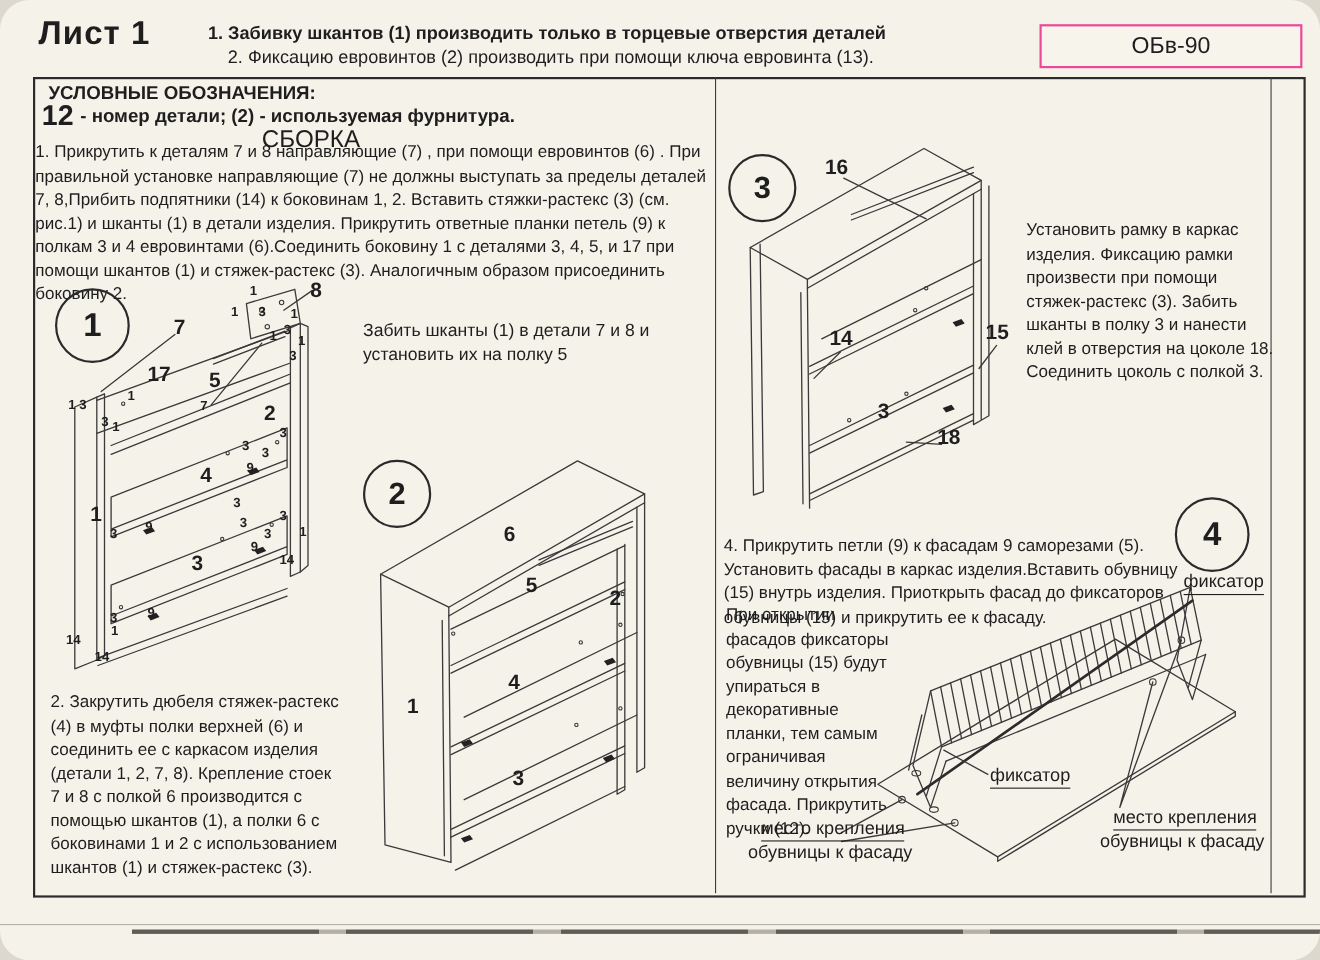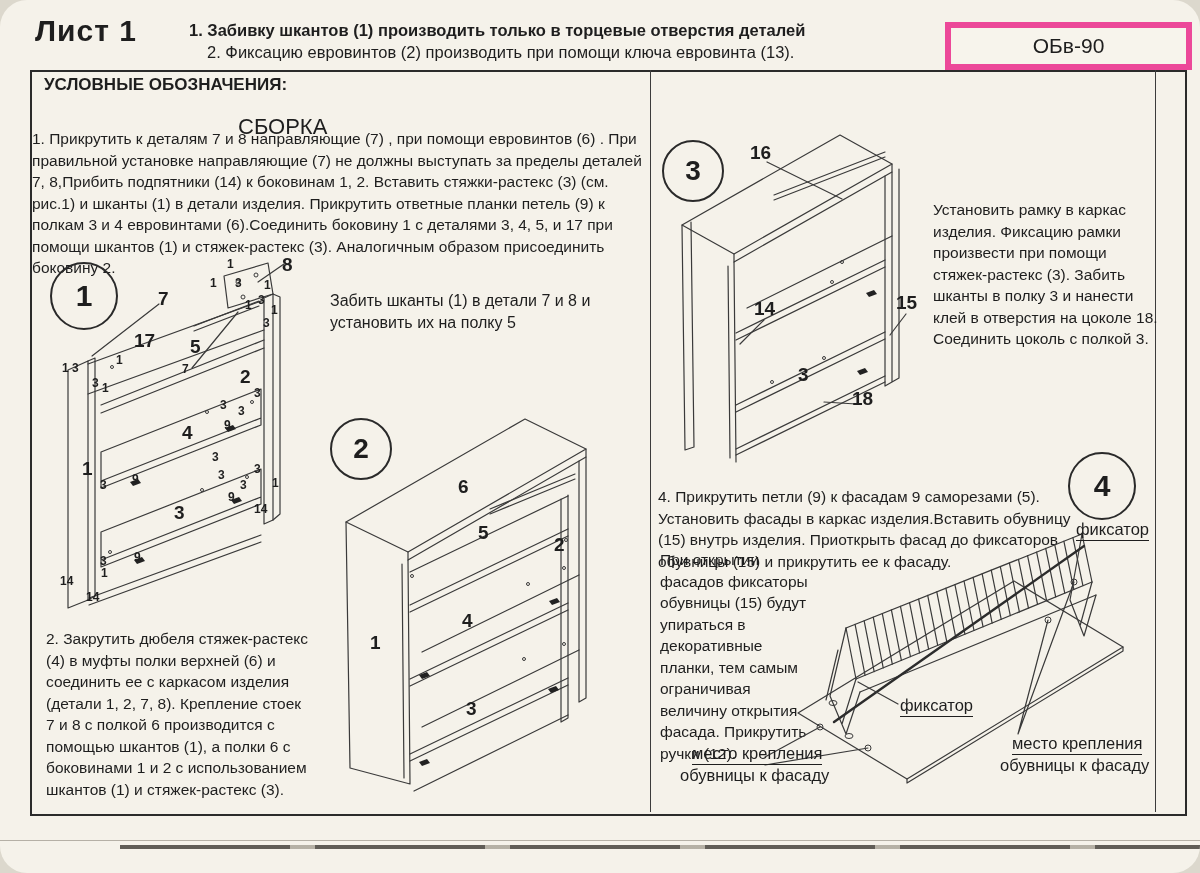--- a/index.html
+++ b/index.html
@@ -6,21 +6,21 @@
   .page{
     position:relative;width:1200px;height:873px;background:#f5f2ea;
     font-family:"Liberation Sans","DejaVu Sans",sans-serif;color:#1e1e1e;
     overflow:hidden;
     border-radius:27px;
   }
   .abs{position:absolute;}
   .sheet-title{font-size:30px;font-weight:bold;letter-spacing:1px;}
   .top-note{font-size:16.5px;line-height:22px;}
   .model-box{
-    border:6px solid #ec4899;width:235px;height:36px;
+    border:2px solid #ec4899;width:235px;height:36px;
     display:flex;align-items:center;justify-content:center;
     font-size:21px;background:#f7f4ec;
   }
   .main-box{border:2px solid #2b2b2b;width:1153px;height:742px;}
   .vline{width:0;border-left:1.5px solid #3c3c3c;}
   .legend-title{font-size:17px;font-weight:bold;}
   .legend-line{font-size:17px;font-weight:bold;}
   .legend-big{font-size:26px;font-weight:bold;vertical-align:-3px;margin-right:6px;}
   .sborka{font-size:22px;}
   .para{font-size:15.5px;line-height:21.5px;}
@@ -57,20 +57,23 @@
   <div class="abs top-note" style="left:207px;top:41px;width:680px;">2. Фиксацию евровинтов (2) производить при помощи ключа евровинта (13).</div>
   <div class="abs model-box" style="left:945px;top:22px;">
     <span>ОБв-90</span>
   </div>
 
   <div class="abs main-box" style="left:30px;top:70px;"></div>
   <div class="abs vline" style="left:650px;top:70px;height:742px;"></div>
   <div class="abs vline" style="left:1155px;top:70px;height:742px;"></div>
 
   <div class="abs legend-title" style="left:44px;top:75px;">УСЛОВНЫЕ ОБОЗНАЧЕНИЯ:</div>
+  <div class="abs" style="left:38px;top:90px;">
+    <span class="legend-big">12</span><span class="legend-line">- номер детали;  (2) - используемая фурнитура.</span>
+  </div>
   <div class="abs sborka" style="left:238px;top:114px;">СБОРКА</div>
 
   <div class="abs para" style="left:32px;top:128px;width:616px;">1. Прикрутить к деталям 7 и 8  направляющие (7) , при помощи евровинтов (6) . При правильной установке направляющие (7) не должны выступать за пределы деталей 7, 8,Прибить подпятники (14) к боковинам 1, 2.   Вставить стяжки-растекс (3) (см. рис.1) и шканты (1) в детали  изделия. Прикрутить ответные планки петель (9) к полкам 3 и 4 евровинтами (6).Соединить боковину 1 с деталями 3, 4, 5, и 17 при помощи шкантов (1) и стяжек-растекс (3). Аналогичным образом присоединить боковину 2.</div>
   <div class="abs para" style="left:330px;top:290px;width:262px;font-size:16px;line-height:22px;">Забить шканты (1) в детали 7 и 8 и установить их на полку 5</div>
   <div class="abs para" style="left:46px;top:628px;width:266px;">2. Закрутить дюбеля стяжек-растекс (4) в муфты полки верхней (6) и соединить ее с каркасом изделия (детали 1, 2, 7, 8). Крепление стоек 7 и 8 с полкой  6  производится с помощью шкантов (1), а полки 6 с боковинами  1 и 2 с использованием шкантов (1) и стяжек-растекс (3).</div>
 
   <div class="fig" style="left:42px;top:252px;width:295px;height:362px;">
     <svg width="295" height="362" viewBox="0 0 295 362">
       <path class="ln" d="M26,118 L46,109 L46,348 L26,356 Z"></path>
       <path class="ln" d="M46,109 L53,106 L53,344 L46,348"></path>

